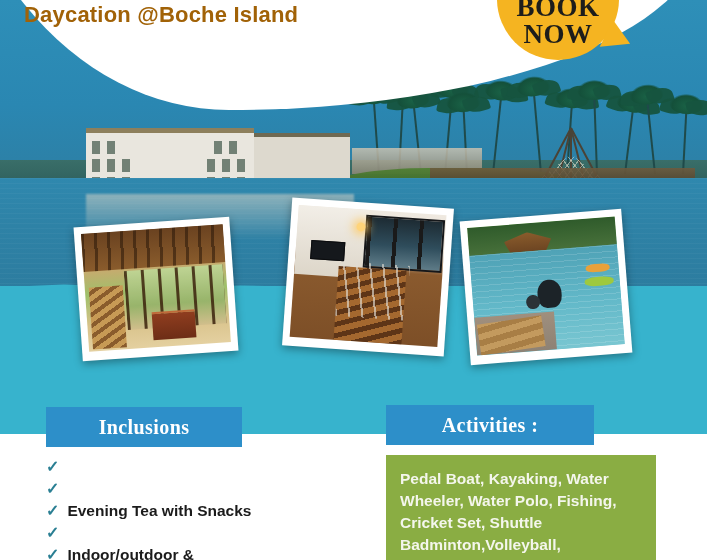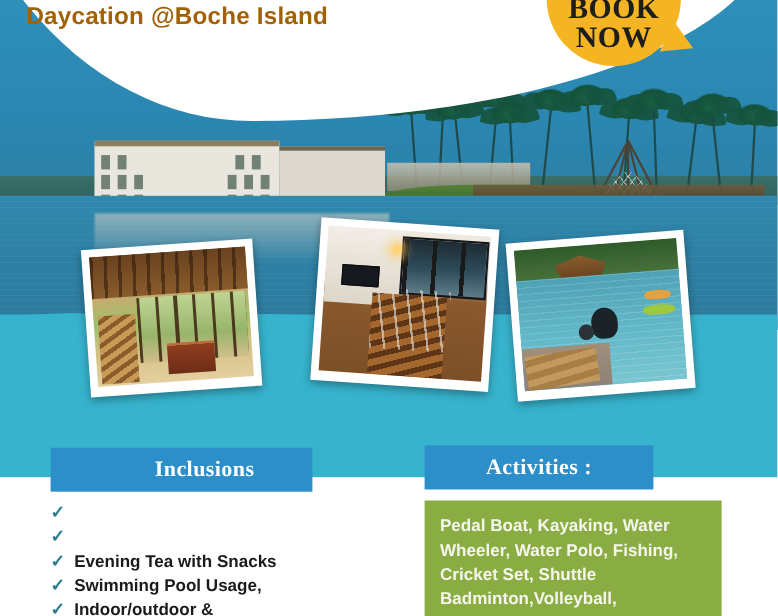--- a/index.html
+++ b/index.html
@@ -427,21 +427,21 @@
     color: #ffffff;
     font-family: "Liberation Serif", serif;
     font-weight: bold;
     font-size: 20px;
     text-align: center;
     line-height: 40px;
     height: 40px;
     z-index: 25;
     letter-spacing: .4px;
   }
-  .head-inclusions { left: 46px; top: 407px; width: 196px; padding-left: 42px; }
+  .head-inclusions { left: 46px; top: 407px; width: 196px; }
   .head-activities { left: 386px; top: 405px; width: 208px; }
 
   .inclusions-list {
     position: absolute;
     left: 46px;
     top: 456px;
     width: 320px;
     margin: 0;
     padding: 0;
     list-style: none;
@@ -635,21 +635,20 @@
     </li>
     <li>
       <span class="check">✓</span>
     </li>
     <li>
       <span class="check">✓</span>
       <span>Evening Tea with Snacks</span>
     </li>
     <li>
       <span class="check">✓</span>
-      <span>Swimming Pool Usage,</span>
     </li>
     <li>
       <span class="check">✓</span>
       <span>Indoor/outdoor &amp;</span>
     </li>
   </ul>
 
   <div class="activities-box">
     <p class="activities-text">Pedal Boat, Kayaking, Water Wheeler, Water Polo, Fishing, Cricket Set, Shuttle Badminton,Volleyball,</p>
   </div>

